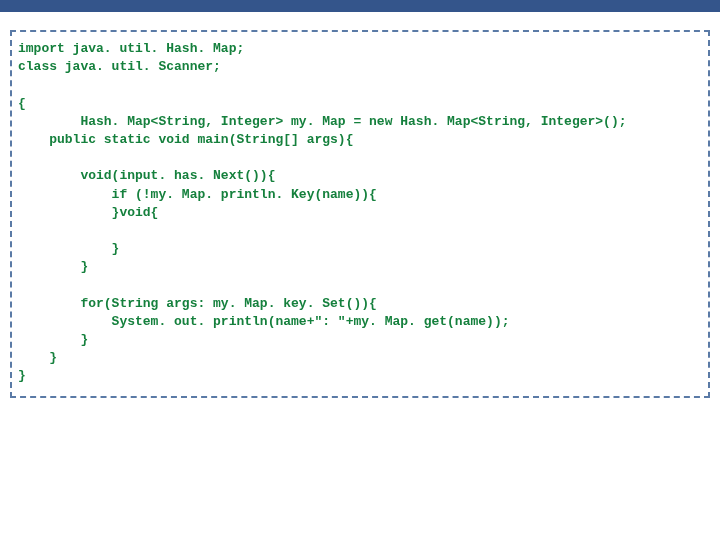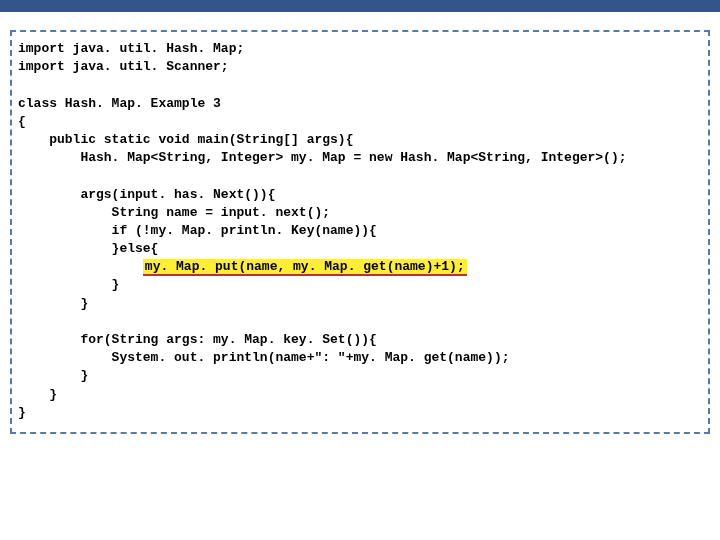--- a/index.html
+++ b/index.html
@@ -20,48 +20,46 @@
   .code-container {
     margin: 18px 10px 10px 10px;
     border: 2px dashed #5a7aa6;
     padding: 8px 6px 10px 6px;
     background: #ffffff;
     position: relative;
   }
   .code-line {
     white-space: pre;
     line-height: 1.4;
-    color: #000000;
+    color: #15803d;
   }
   .highlight {
     background: #ffee33;
     border-bottom: 2px solid #c03028;
     padding: 0 2px;
   }
   .blank { height: 1.4em; }
 </style>
 </head>
 <body>
 
 <div class="top-bar"></div>
 
 <div class="code-container">
   <div class="code-line">import java. util. Hash. Map;</div>
-  <div class="code-line">import java. util. Scanner;</div>
+  <div class="code-line">class java. util. Scanner;</div>
   <div class="blank"></div>
-  <div class="code-line">class Hash. Map. Example 3</div>
   <div class="code-line">{</div>
+  <div class="code-line">        Hash. Map&lt;String, Integer&gt; my. Map = new Hash. Map&lt;String, Integer&gt;();</div>
   <div class="code-line">    public static void main(String[] args){</div>
-  <div class="code-line">        Hash. Map&lt;String, Integer&gt; my. Map = new Hash. Map&lt;String, Integer&gt;();</div>
   <div class="blank"></div>
-  <div class="code-line">        args(input. has. Next()){</div>
-  <div class="code-line">            String name = input. next();</div>
+  <div class="code-line">        void(input. has. Next()){</div>
   <div class="code-line">            if (!my. Map. println. Key(name)){</div>
-  <div class="code-line">            }else{</div>
-  <div class="code-line"><span>                </span><span class="highlight">my. Map. put(name, my. Map. get(name)+1);</span></div>
+  <div class="code-line">            }void{</div>
+  <div class="code-line"><span>                </span></div>
   <div class="code-line">            }</div>
   <div class="code-line">        }</div>
   <div class="blank"></div>
   <div class="code-line">        for(String args: my. Map. key. Set()){</div>
   <div class="code-line">            System. out. println(name+": "+my. Map. get(name));</div>
   <div class="code-line">        }</div>
   <div class="code-line">    }</div>
   <div class="code-line">}</div>
 </div>
 

